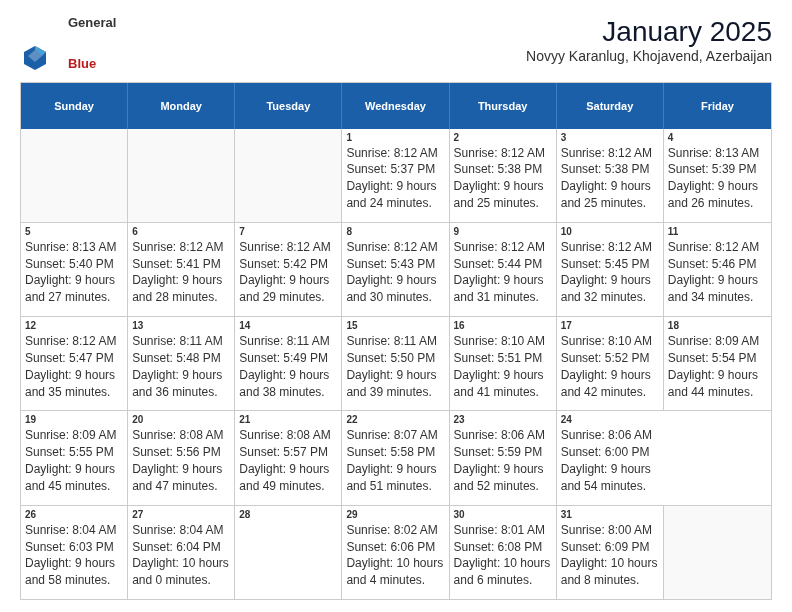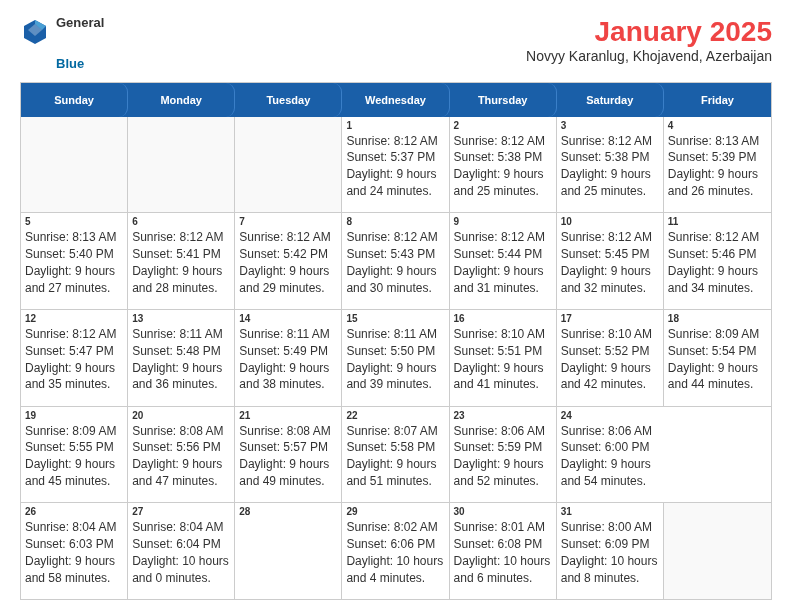--- a/index.html
+++ b/index.html
@@ -18,43 +18,43 @@
       flex-direction: column;
     }
     .header {
       display: flex;
       justify-content: space-between;
       align-items: flex-start;
       margin-bottom: 10px;
     }
     .logo {
       display: flex;
-      align-items: flex-start;
-      gap: 6px;
+      align-items: flex-end;
+      gap: 18px;
     }
     .logo-text {
       display: flex;
       flex-direction: column;
       font-size: 13px;
       font-weight: bold;
       line-height: 1.1;
     }
     .logo-text .general { color: #333; }
-    .logo-text .blue { color: #0369a1; margin-top: 27px; }
+    .logo-text .blue { color: #b91c1c; margin-top: 27px; }
     .logo-icon {
       width: 30px;
       height: 30px;
     }
     .title-block {
       text-align: right;
     }
     .title-block h1 {
       font-size: 28px;
-      font-weight: bold;
-      color: #ef4444;
+      font-weight: normal;
+      color: #0f172a;
     }
     .title-block h2 {
       font-size: 14px;
       font-weight: normal;
       color: #333;
     }
     .calendar {
       flex: 1;
       display: flex;
       flex-direction: column;
@@ -63,23 +63,22 @@
     .cal-header {
       display: grid;
       grid-template-columns: repeat(7, 1fr);
       background: #1a5fa8;
     }
     .cal-header-cell {
       color: #fff;
       font-size: 11px;
       font-weight: bold;
       text-align: center;
-      padding: 11px 2px;
+      padding: 17px 2px;
       border-right: 1px solid #3a7fc8;
-      border-radius: 9px;
     }
     .cal-header-cell:last-child { border-right: none; }
     .cal-body {
       flex: 1;
       display: flex;
       flex-direction: column;
     }
     .cal-row {
       display: grid;
       grid-template-columns: repeat(7, 1fr);

